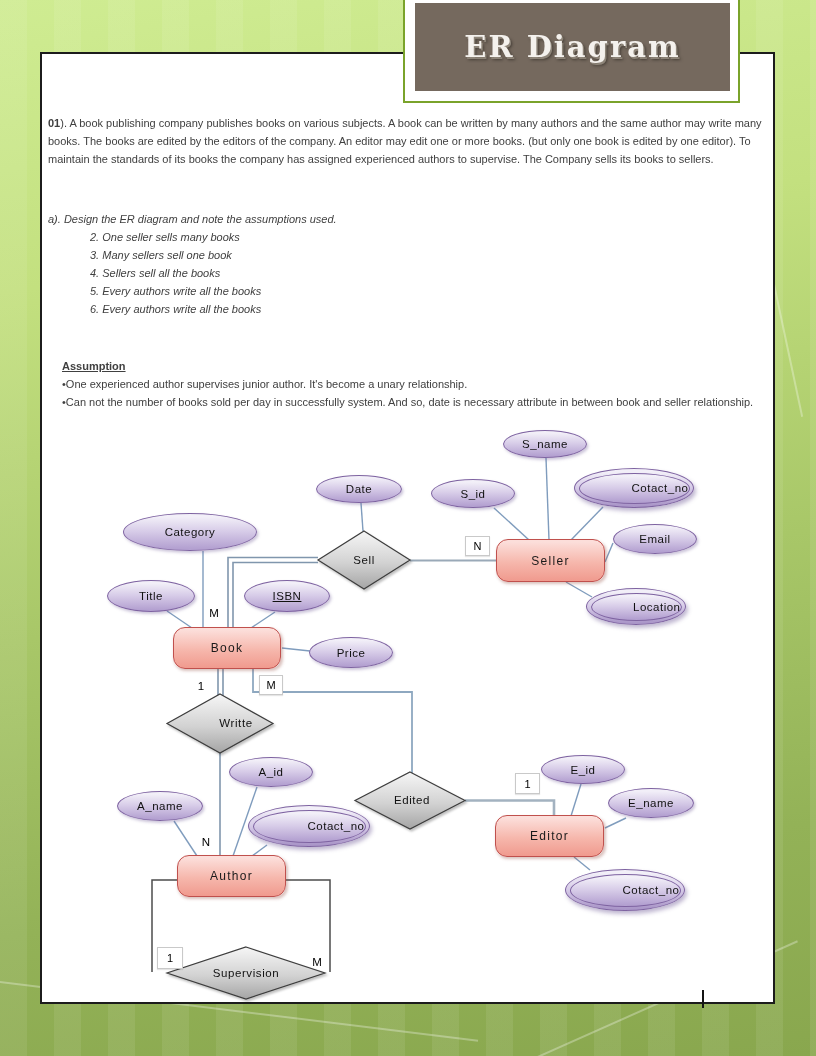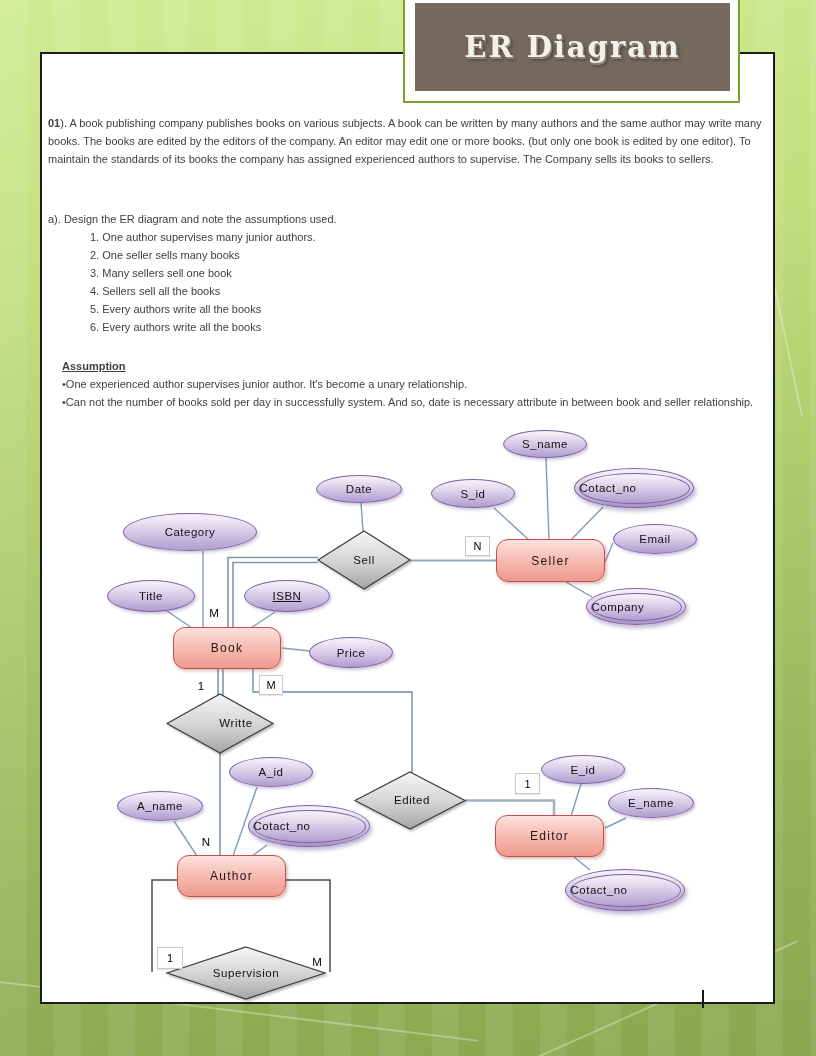--- a/index.html
+++ b/index.html
@@ -31,21 +31,21 @@
   }
   .banner-title{
     font-family:"DejaVu Serif",serif;font-weight:bold;font-size:29px;color:#f4f1ed;
     letter-spacing:2px;
     text-shadow:1.5px 1.5px 0 #8d8478, 2.5px 2.5px 3px rgba(35,30,25,0.6);
   }
 
   
   .textblock{position:absolute;color:#404040;font-size:11px;line-height:18px;}
   .problem{left:6px;top:60px;width:716px;}
-  .design{left:6px;top:156px;width:716px;}
+  .design{left:6px;top:156px;width:716px;font-style:italic;}
   .design .items{margin-left:42px;}
   .assumption{left:20px;top:303px;width:702px;}
   .assumption-heading{font-weight:bold;text-decoration:underline;}
 
   
   svg.lines{position:absolute;left:0;top:0;z-index:2;}
   .node-layer{position:absolute;left:0;top:0;width:816px;height:1056px;z-index:3;pointer-events:none;}
 
   .entity{
     position:absolute;box-sizing:border-box;
@@ -63,21 +63,21 @@
     font-size:11.5px;letter-spacing:0.5px;color:#111;
   }
   .oval-outer{
     position:absolute;box-sizing:border-box;border:1.4px solid #7e63a1;border-radius:50%;
     background:linear-gradient(#f2eff8 8%,#d7cce8 48%,#ab97c9 95%);
     box-shadow:2px 3px 4px rgba(110,90,150,0.45);
   }
   .oval-inner{
     position:absolute;inset:3.5px;box-sizing:border-box;border:1.3px solid #7e63a1;border-radius:50%;
     background:linear-gradient(#f2eff8 8%,#d7cce8 48%,#b4a1d1 95%);
-    display:flex;align-items:center;justify-content:flex-start;
+    display:flex;align-items:center;justify-content:flex-end;
     font-size:11.5px;letter-spacing:0.5px;color:#111;
   }
   .underlined{text-decoration:underline;}
 
   .diamond-label{
     position:absolute;transform:translate(-50%,-50%);
     font-size:11.5px;letter-spacing:0.6px;color:#111;white-space:nowrap;
   }
   .card-box{
     position:absolute;box-sizing:border-box;background:#fff;border:1px solid #c9c9c9;
@@ -100,21 +100,20 @@
 
 <div class="page">
 
   <div class="textblock problem">
     <b>01</b><span>). A book publishing company publishes books on various subjects. A book can be written by many authors and the same author may write many books. The books are edited by the editors of the company. An editor may edit one or more books. (but only one book is edited by one editor). To maintain the standards of its books the company has assigned experienced authors to supervise. The Company sells its books to sellers.</span>
   </div>
 
   <div class="textblock design">
     <div>a). Design the ER diagram and note the assumptions used.</div>
     <div class="items">
-      <div>1. One author supervises many junior authors.</div>
       <div>2. One seller sells many books</div>
       <div>3. Many sellers sell one book</div>
       <div>4. Sellers sell all the books</div>
       <div>5. Every authors write all the books</div>
       <div>6. Every authors write all the books</div>
     </div>
   </div>
 
   <div class="textblock assumption">
     <div class="assumption-heading">Assumption</div>
@@ -225,21 +224,21 @@
       <span>E_name</span>
     </div>
 
   <div class="oval-outer" style="left:574px;top:468px;width:120px;height:40px;">
     <div class="oval-inner">
         <span>Cotact_no</span>
       </div>
   </div>
   <div class="oval-outer" style="left:586px;top:588px;width:100px;height:37px;">
     <div class="oval-inner">
-        <span>Company</span>
+        <span>Location</span>
       </div>
   </div>
   <div class="oval-outer" style="left:248px;top:805px;width:122px;height:42px;">
     <div class="oval-inner">
         <span>Cotact_no</span>
       </div>
   </div>
   <div class="oval-outer" style="left:565px;top:869px;width:120px;height:42px;">
     <div class="oval-inner">
         <span>Cotact_no</span>

